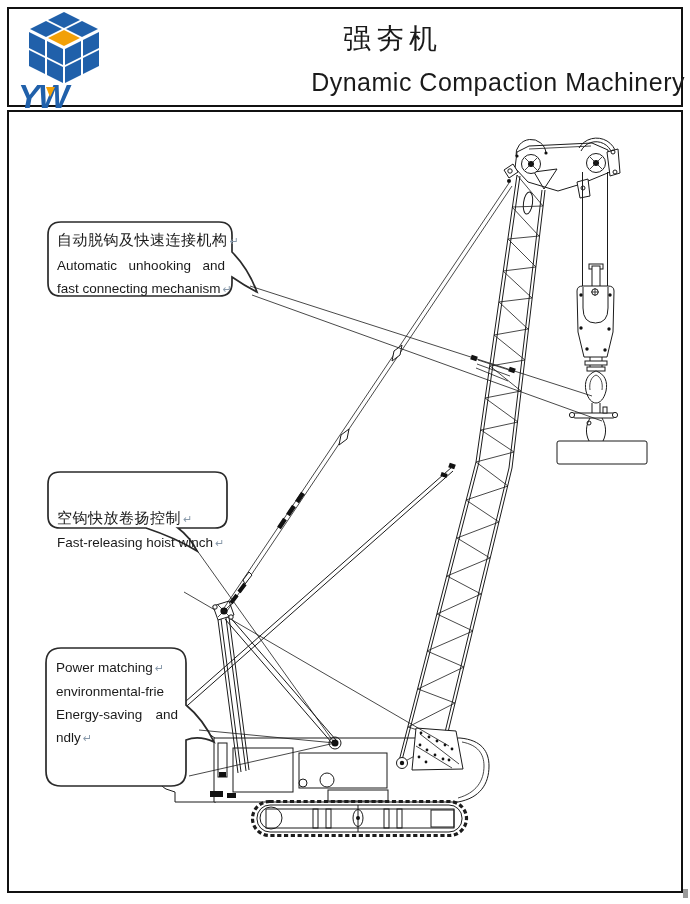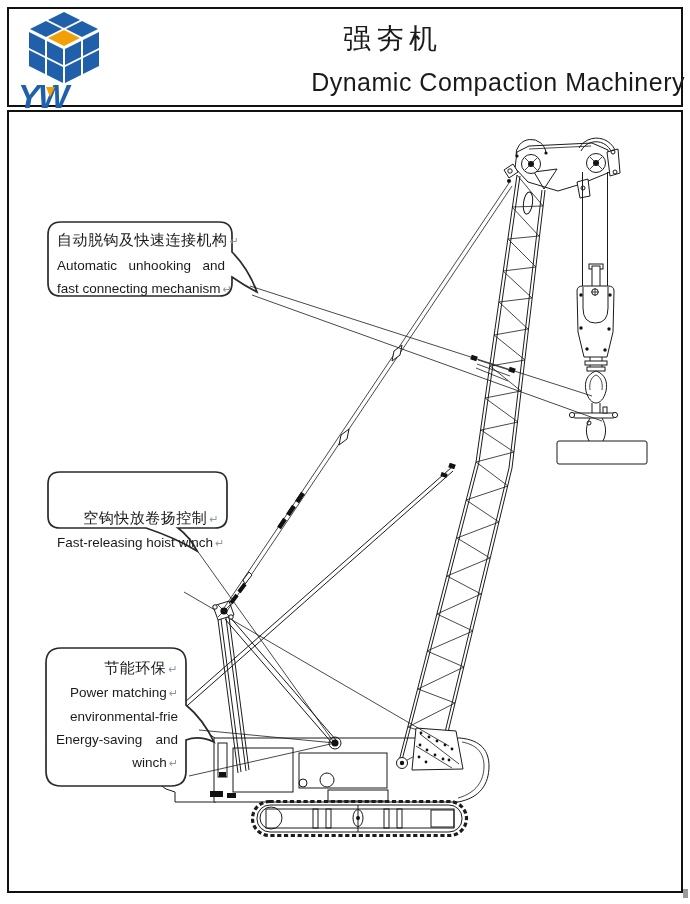--- a/index.html
+++ b/index.html
@@ -8,21 +8,21 @@
   .box{position:absolute;border:2px solid #111;background:#fff;box-sizing:border-box;}
   #header-box{left:7px;top:7px;width:676px;height:100px;}
   #main-box{left:7px;top:110px;width:676px;height:783px;}
   #logo{position:absolute;left:12px;top:9px;width:112px;height:100px;}
   #title-cn{position:absolute;left:120px;top:20px;width:545px;text-align:center;
             font-family:"DejaVu Serif",serif;font-size:28px;letter-spacing:5px;}
   #title-en{position:absolute;left:100px;top:68px;width:585px;text-align:right;
             font-size:25px;letter-spacing:0.5px;}
   #art{position:absolute;left:0;top:0;width:690px;height:904px;}
   .callout-text{position:absolute;z-index:3;}
-  .cl{white-space:nowrap;text-align:right;}
+  .cl{white-space:nowrap;}
   .cn{font-size:15px;letter-spacing:0.5px;}
   .en{font-size:13.5px;}
   .just{white-space:normal;text-align:justify;text-align-last:justify;}
   .ret{color:#8899aa;font-size:11px;margin-left:2px;}
   #c1-text{left:57px;top:228px;width:168px;line-height:23.5px;}
   #c2-text{left:57px;top:506px;width:162px;line-height:24px;}
   #c3-text{left:56px;top:656px;width:122px;line-height:23px;}
   #corner-mark{position:absolute;left:683px;top:889px;width:5px;height:9px;background:#9a9a9a;}
   svg{display:block;}
   .ln{stroke:#1b1b1b;fill:none;stroke-width:1;}
@@ -234,18 +234,17 @@
   <div class="cl en just"><span>Automatic unhooking and</span></div>
   <div class="cl en"><span>fast connecting mechanism</span><span class="ret">↵</span></div>
 </div>
 
 <div id="c2-text" class="callout-text">
   <div class="cl cn"><span>空钩快放卷扬控制</span><span class="ret">↵</span></div>
   <div class="cl en"><span>Fast-releasing hoist winch</span><span class="ret">↵</span></div>
 </div>
 
 <div id="c3-text" class="callout-text">
-  <div class="cl cn"><span>节能环保</span><span class="ret">↵</span></div>
   <div class="cl en"><span>Power matching</span><span class="ret">↵</span></div>
   <div class="cl en"><span>environmental-frie</span></div>
   <div class="cl en just"><span>Energy-saving and</span></div>
-  <div class="cl en"><span>winch</span><span class="ret">↵</span></div>
+  <div class="cl en"><span>ndly</span><span class="ret">↵</span></div>
 </div>
 
 </body></html>

